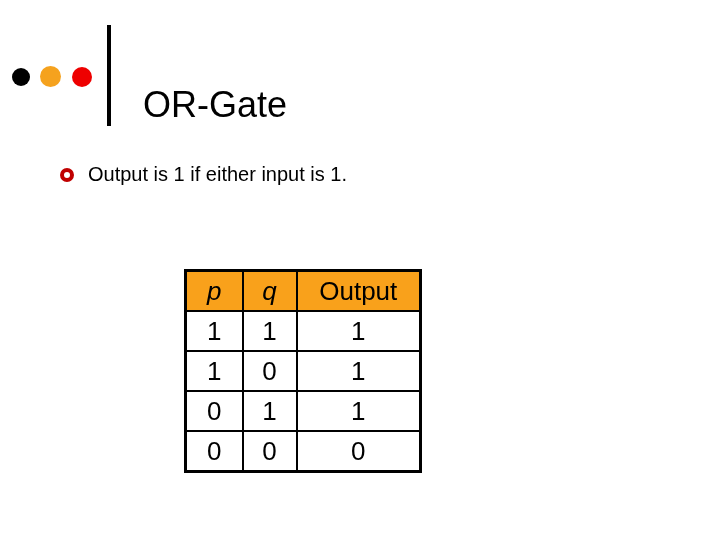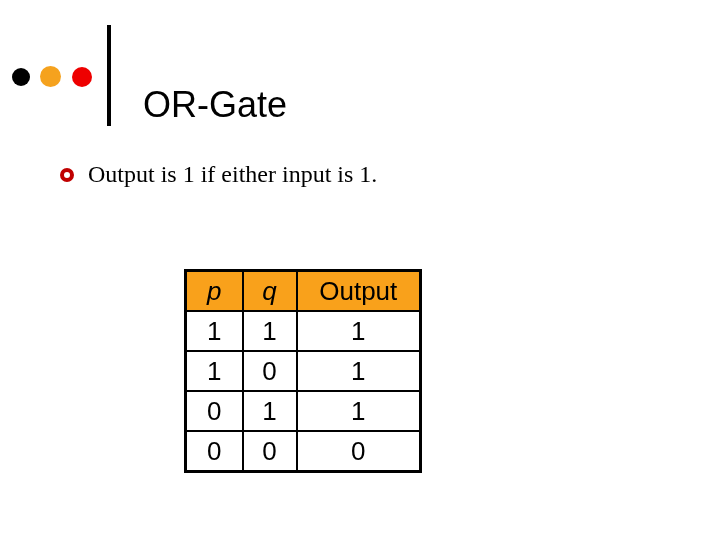--- a/index.html
+++ b/index.html
@@ -30,21 +30,21 @@
     line-height: 1.15; letter-spacing: 0px; white-space: nowrap;
   }
 
   
   .bullets {
     position: absolute; left: 58px; top: 153px;
     margin: 0; padding: 0; list-style: none;
   }
   .bullets li {
     position: relative; padding-left: 30px;
-    font-size: 24px; line-height: 42px; white-space: nowrap; font-family: Liberation Serif, serif;
+    font-size: 20px; line-height: 42px; white-space: nowrap;
   }
   .bullet-marker {
     position: absolute; left: 2px; top: 15px;
     width: 6px; height: 6px;
     border: 4px solid var(--bullet-ring, #C00000);
     border-radius: 50%;
   }
 
   
   .truth-table {

